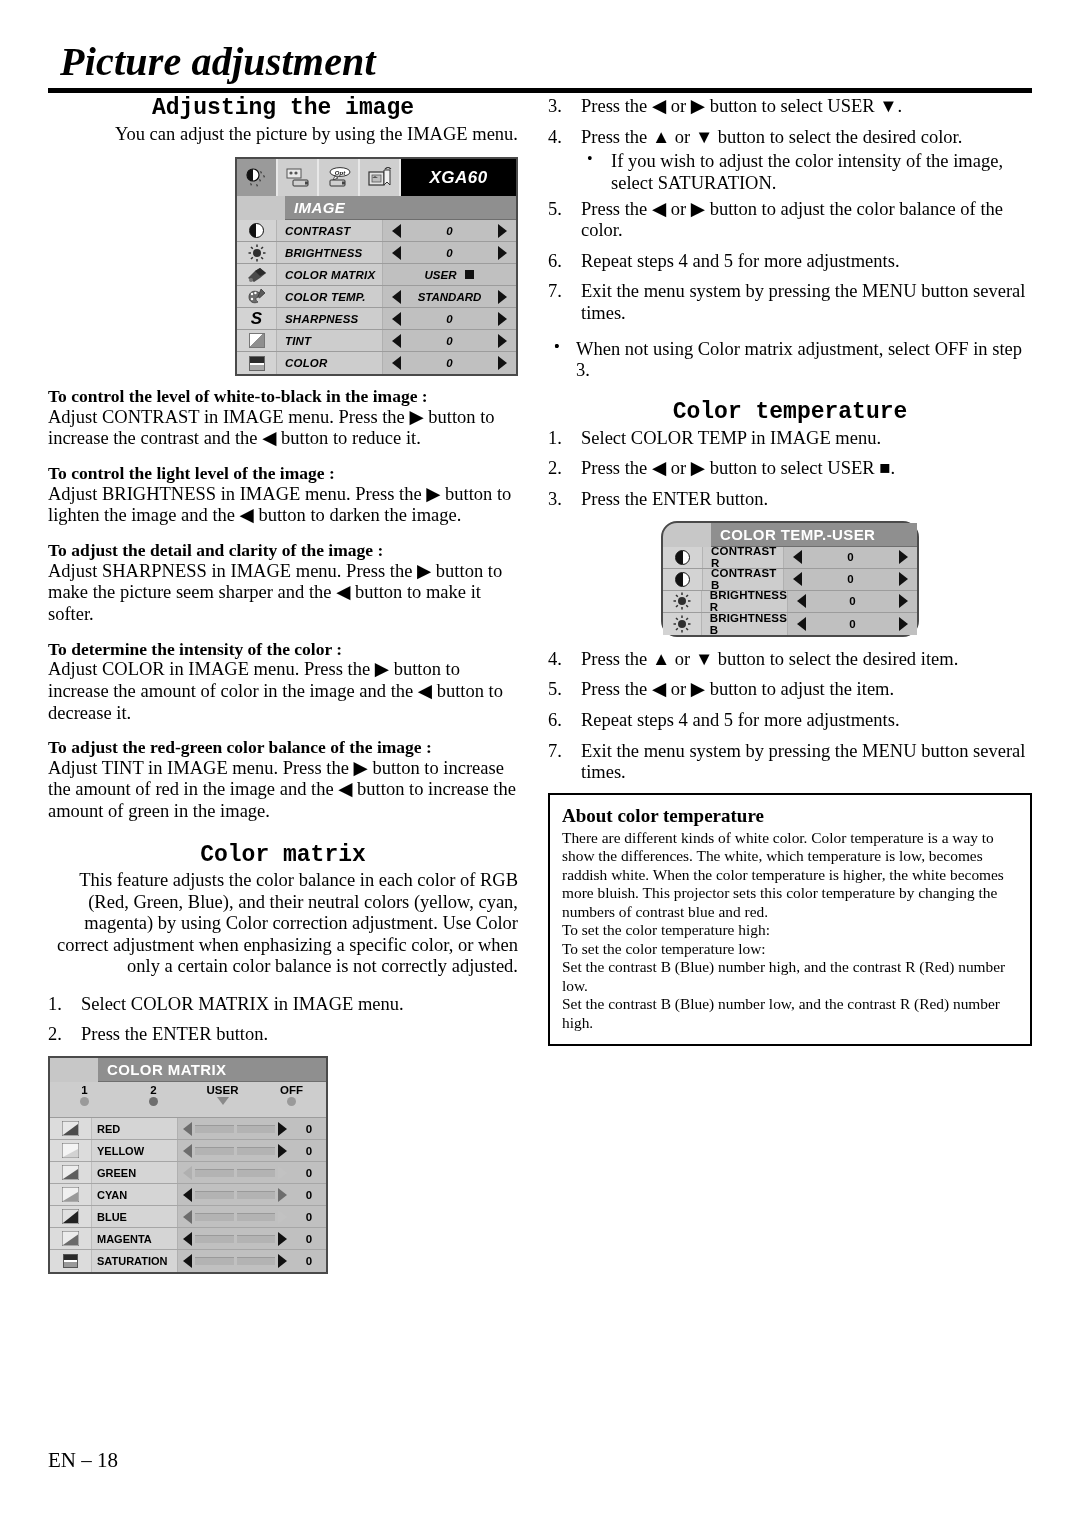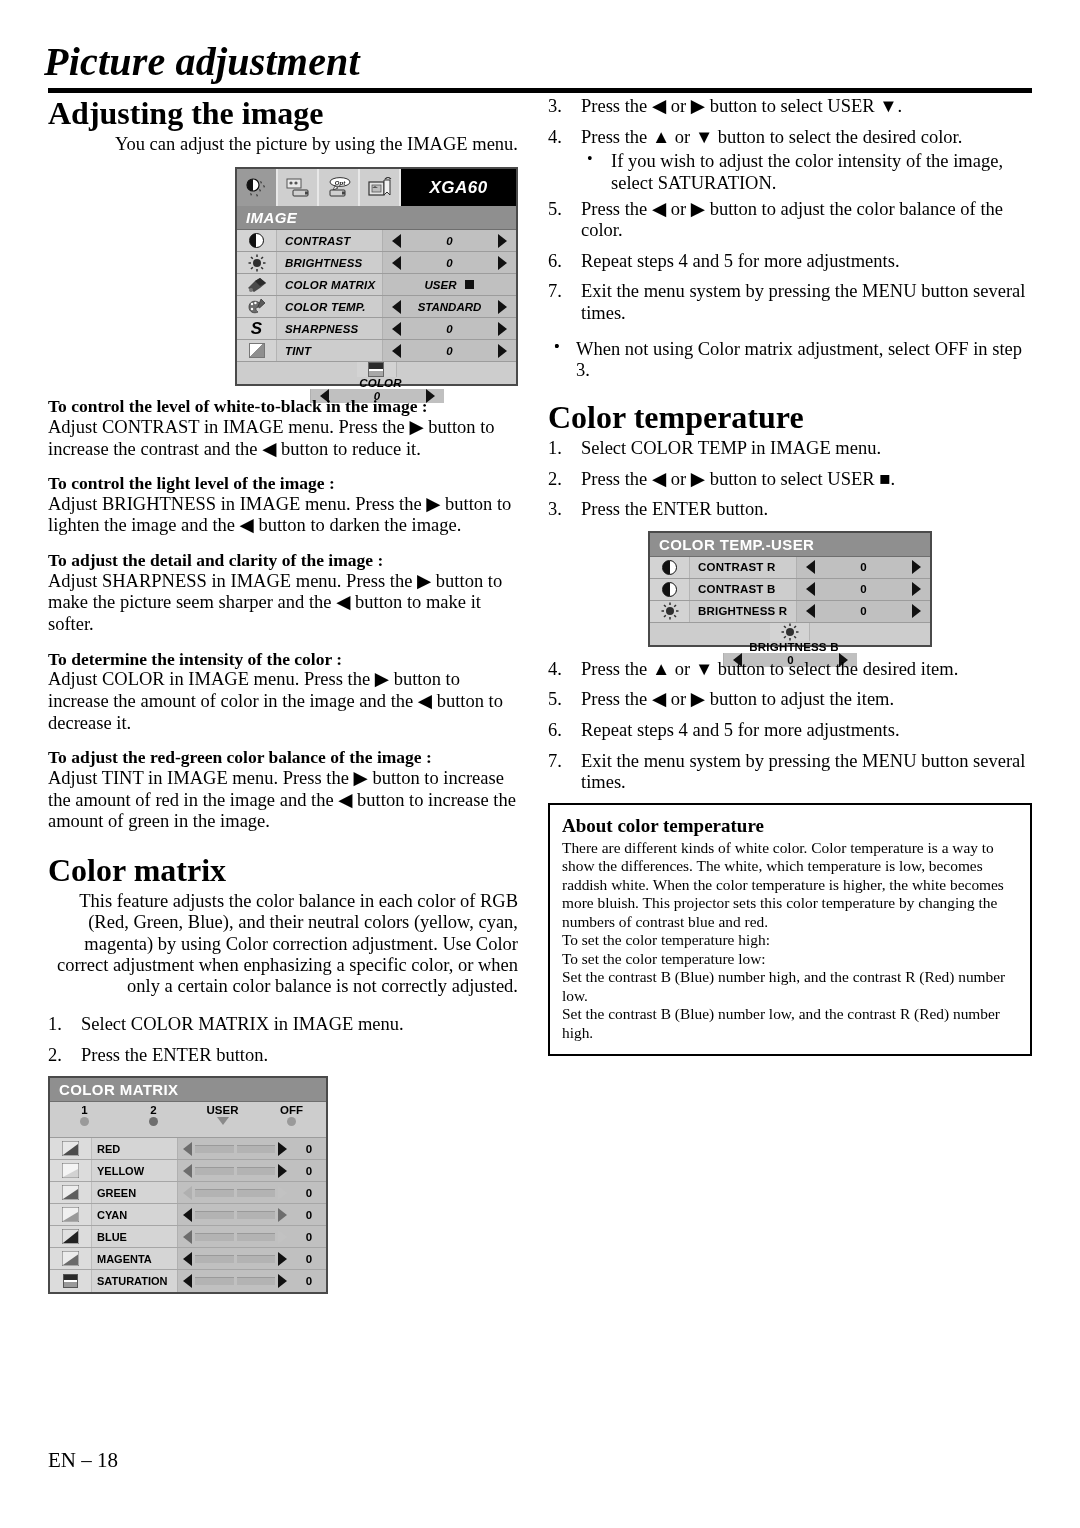--- a/index.html
+++ b/index.html
@@ -9,39 +9,39 @@
     background:#ffffff;
     font-family:"Liberation Serif", serif;
     color:#000;
     position:relative;
     overflow:hidden;
   }
   .page { position:absolute; left:0; top:0; width:1080px; height:1528px; padding:0; }
 
   
   .page-title {
-    position:absolute; left:44px; top:42px;
+    position:absolute; left:60px; top:42px;
     font-family:"Liberation Serif", serif;
     font-weight:bold; font-style:italic;
     font-size:40px; letter-spacing:0.2px;
     line-height:1;
   }
   .title-rule {
     position:absolute; left:48px; top:88px; width:984px; height:5px;
     background:#000;
   }
 
   
   .col-left  { position:absolute; left:48px;  top:96px; width:470px; }
   .col-right { position:absolute; left:548px; top:96px; width:484px; }
 
   h2.sec {
-    font-family:Liberation Serif, serif;
-    font-weight:bold; font-size:32px;
-    margin:0 0 2px 0; line-height:1.12;
+    font-family:Liberation Mono, monospace;
+    font-weight:bold; font-size:23px;
+    margin:0 0 2px 0; line-height:1.12;text-align:center;
   }
   p.body {
     font-size:18.5px; line-height:1.16; margin:0 0 0 0;
     text-align:right;
   }
 
   .subhead {
     font-family:"Liberation Serif", serif;
     font-weight:bold; font-size:17.5px;
     margin:13px 0 0 0; line-height:1.18;
@@ -83,27 +83,28 @@
   .osd-tab.active { background:#9a9a9a; }
   .osd-title-xga {
     flex:1; color:#fff; font-weight:bold; font-size:17px;
     display:flex; align-items:center; justify-content:center;
     letter-spacing:0.5px;
   }
   .osd-bar {
     background:#8f8f8f; color:#fff; font-weight:bold;
     font-size:15px; padding:3px 0 3px 9px; letter-spacing:0.4px;
     border-bottom:1px solid #6e6e6e;
+    margin-left:48px;
   }
   .osd-row {
     display:flex; align-items:center;
     height:22px; border-bottom:1px solid #9c9c9c;
     background:#cdcdcd;
   }
-  .osd-row:last-child { border-bottom:none;flex-direction:column; }
+  .osd-row:last-child { border-bottom:none; }
   .osd-ico {
     width:40px; height:100%;
     display:flex; align-items:center; justify-content:center;
     background:#d3d3d3;
     border-right:1px solid #b4b4b4;
   }
   .osd-lbl {
     flex:1; font-size:11.5px; font-weight:bold;
     padding-left:8px; color:#000; letter-spacing:0.2px;
   }
@@ -567,21 +568,21 @@
         <span class="num">2.</span>
         <span>Press the ◀ or ▶ button to select USER ■.</span>
       </li>
       <li>
         <span class="num">3.</span>
         <span>Press the ENTER button.</span>
       </li>
     </ol>
 
     <div style="display:flex; justify-content:center; margin:10px 0 12px 0;">
-      <div class="osd" style="width:284px;">
+      <div class="osd" style="width:258px;border-radius:16px;">
         <div class="osd-bar">COLOR TEMP.-USER</div>
 
         <div class="osd-row">
           <div class="osd-ico">
               <div class="g-contrast"></div>
             </div>
           <div class="osd-lbl">CONTRAST R</div>
           <div class="osd-val">
             <span class="tri-l"></span>
             <span class="v">0</span>

